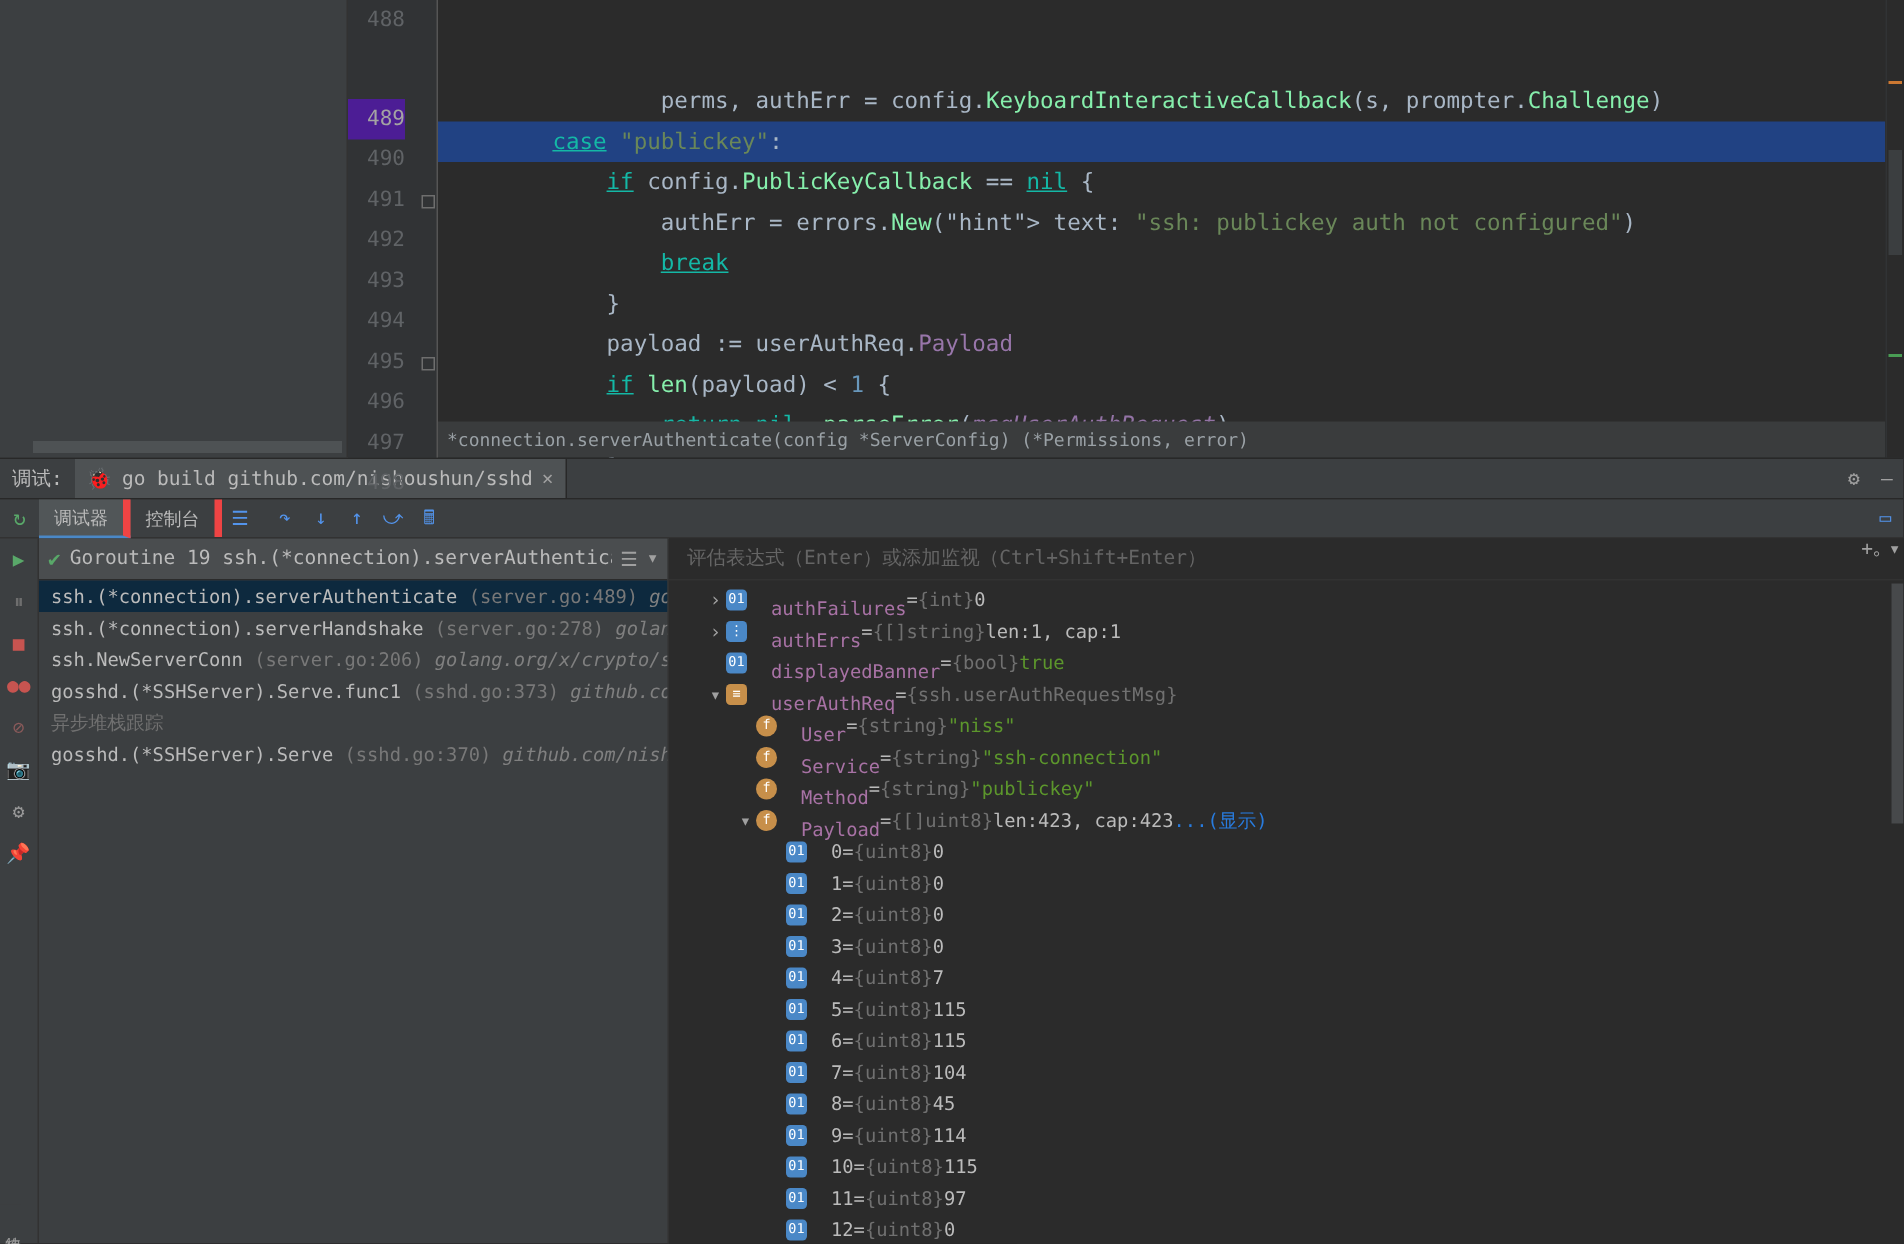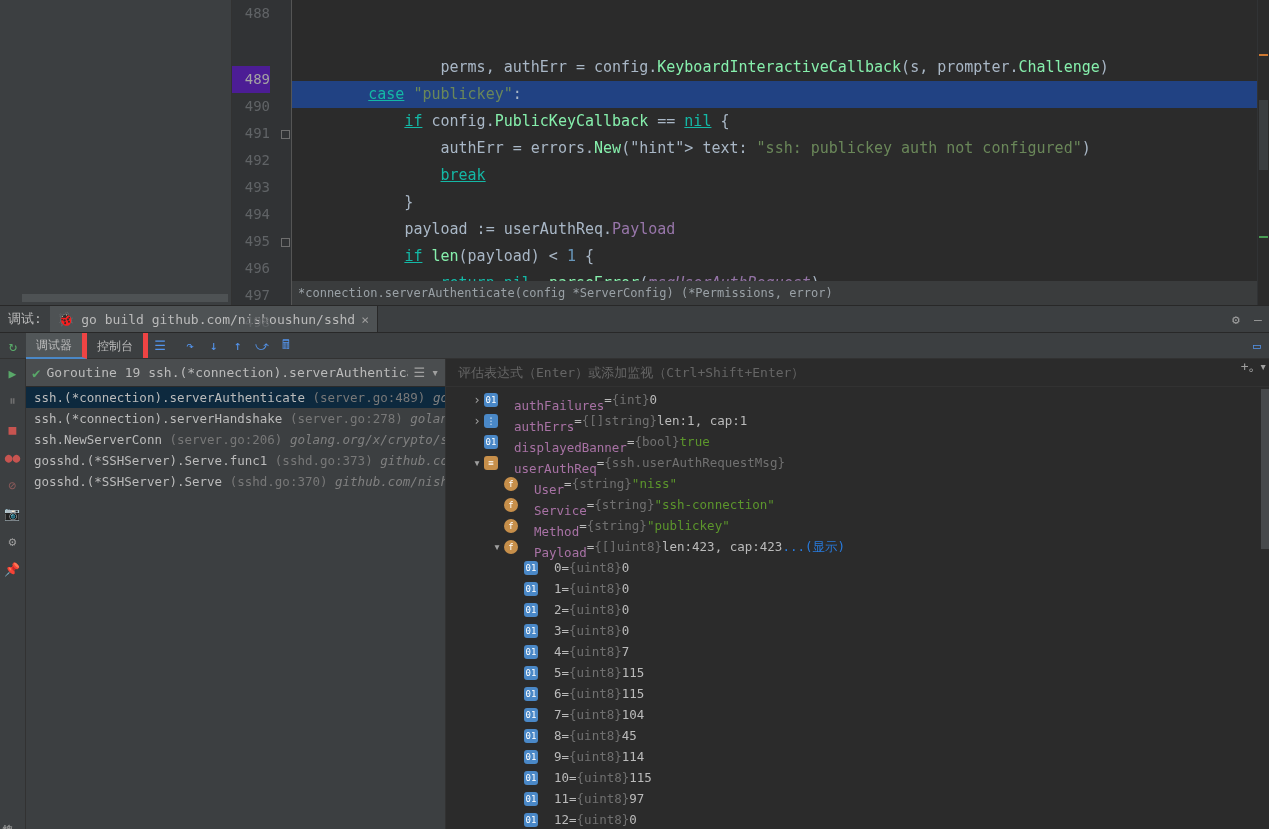--- a/index.html
+++ b/index.html
@@ -240,20 +240,21 @@
         <span class="chk">✔</span>
         <span class="txt">Goroutine 19 ssh.(*connection).serverAuthenticate</span>
         <span class="dd">☰</span>
         <span class="dd">▾</span>
       </div>
       <div id="frames-list">
           <div class="frame-row sel">ssh.(*connection).serverAuthenticate <span class="frame-path">(server.go:489)</span> <span class="frame-pkg">golang.org/x/crypto/ssh</span></div>
           <div class="frame-row">ssh.(*connection).serverHandshake <span class="frame-path">(server.go:278)</span> <span class="frame-pkg">golang.org/x/crypto/ssh</span></div>
           <div class="frame-row">ssh.NewServerConn <span class="frame-path">(server.go:206)</span> <span class="frame-pkg">golang.org/x/crypto/ssh</span></div>
           <div class="frame-row">gosshd.(*SSHServer).Serve.func1 <span class="frame-path">(sshd.go:373)</span> <span class="frame-pkg">github.com/nishoushun/gosshd</span></div>
+          <div class="frame-row frame-dim">异步堆栈跟踪</div>
           <div class="frame-row">gosshd.(*SSHServer).Serve <span class="frame-path">(sshd.go:370)</span> <span class="frame-pkg">github.com/nishoushun/gosshd</span></div>
         </div>
     </div>
 
     <div class="vars-panel">
       <div class="vars-right-tools">
         <span>+｡</span>
         <span>▾</span>
       </div>
       <div class="watch-input">评估表达式（Enter）或添加监视（Ctrl+Shift+Enter）</div>

